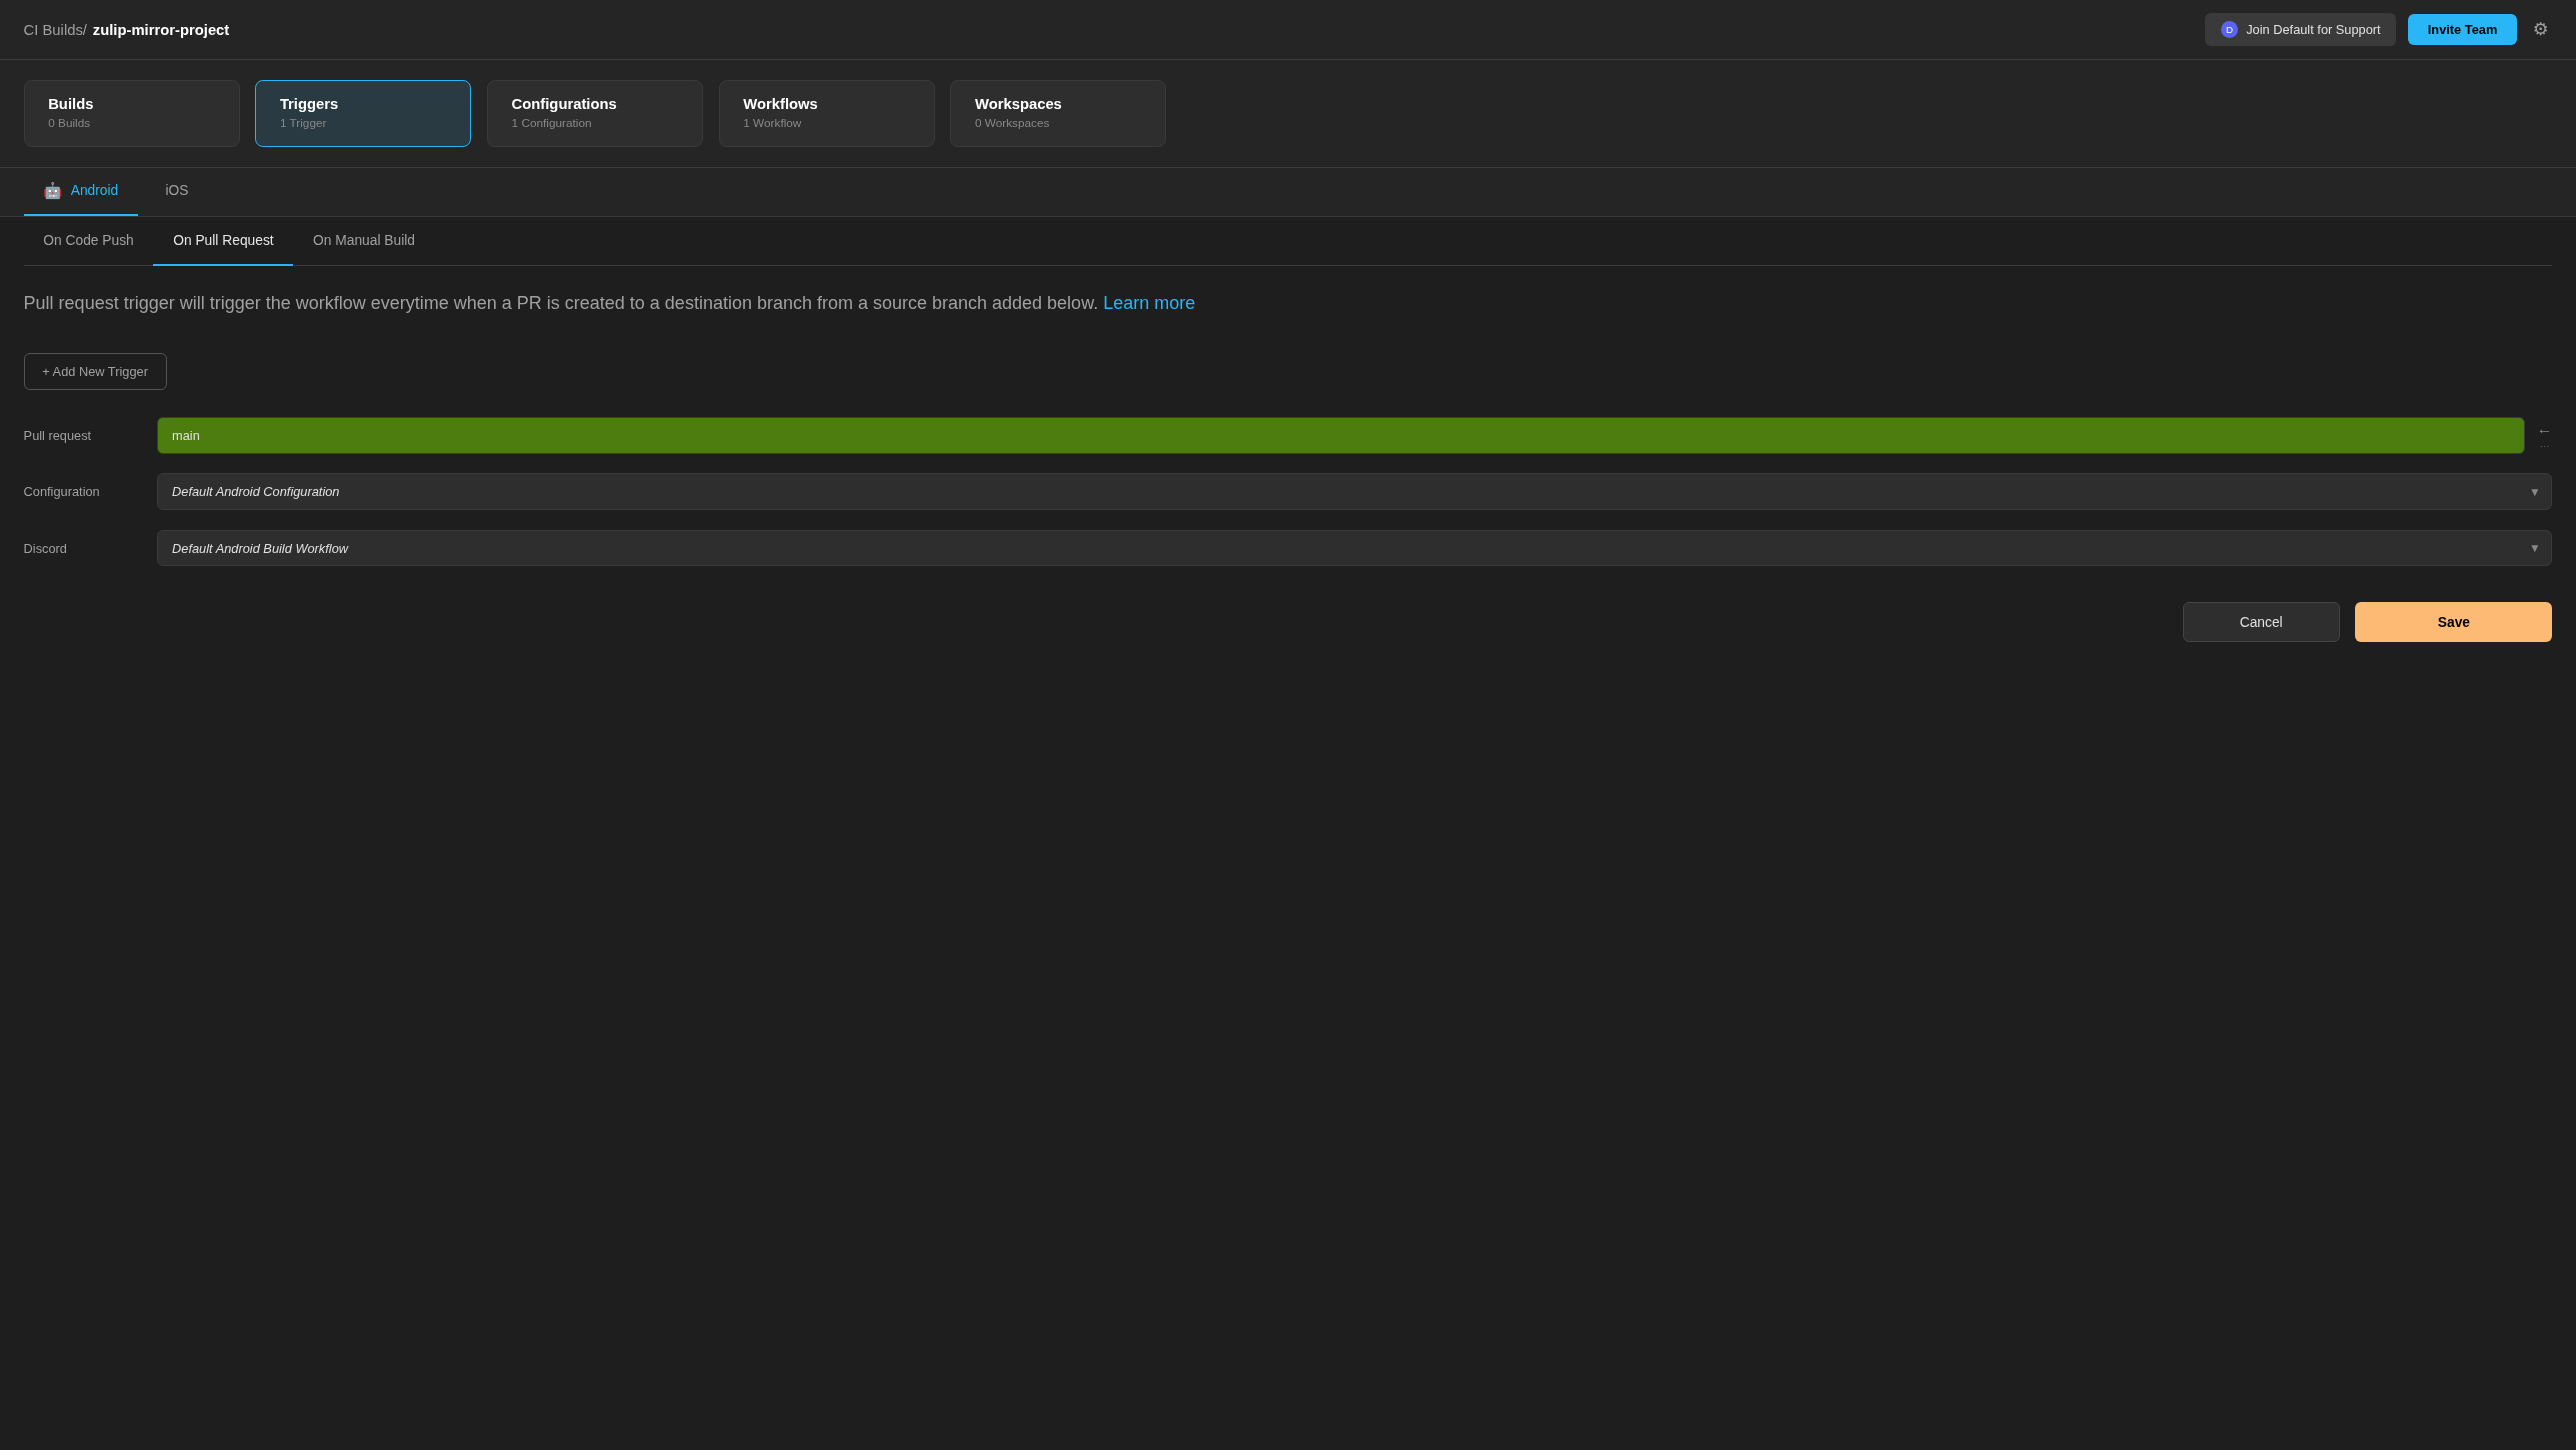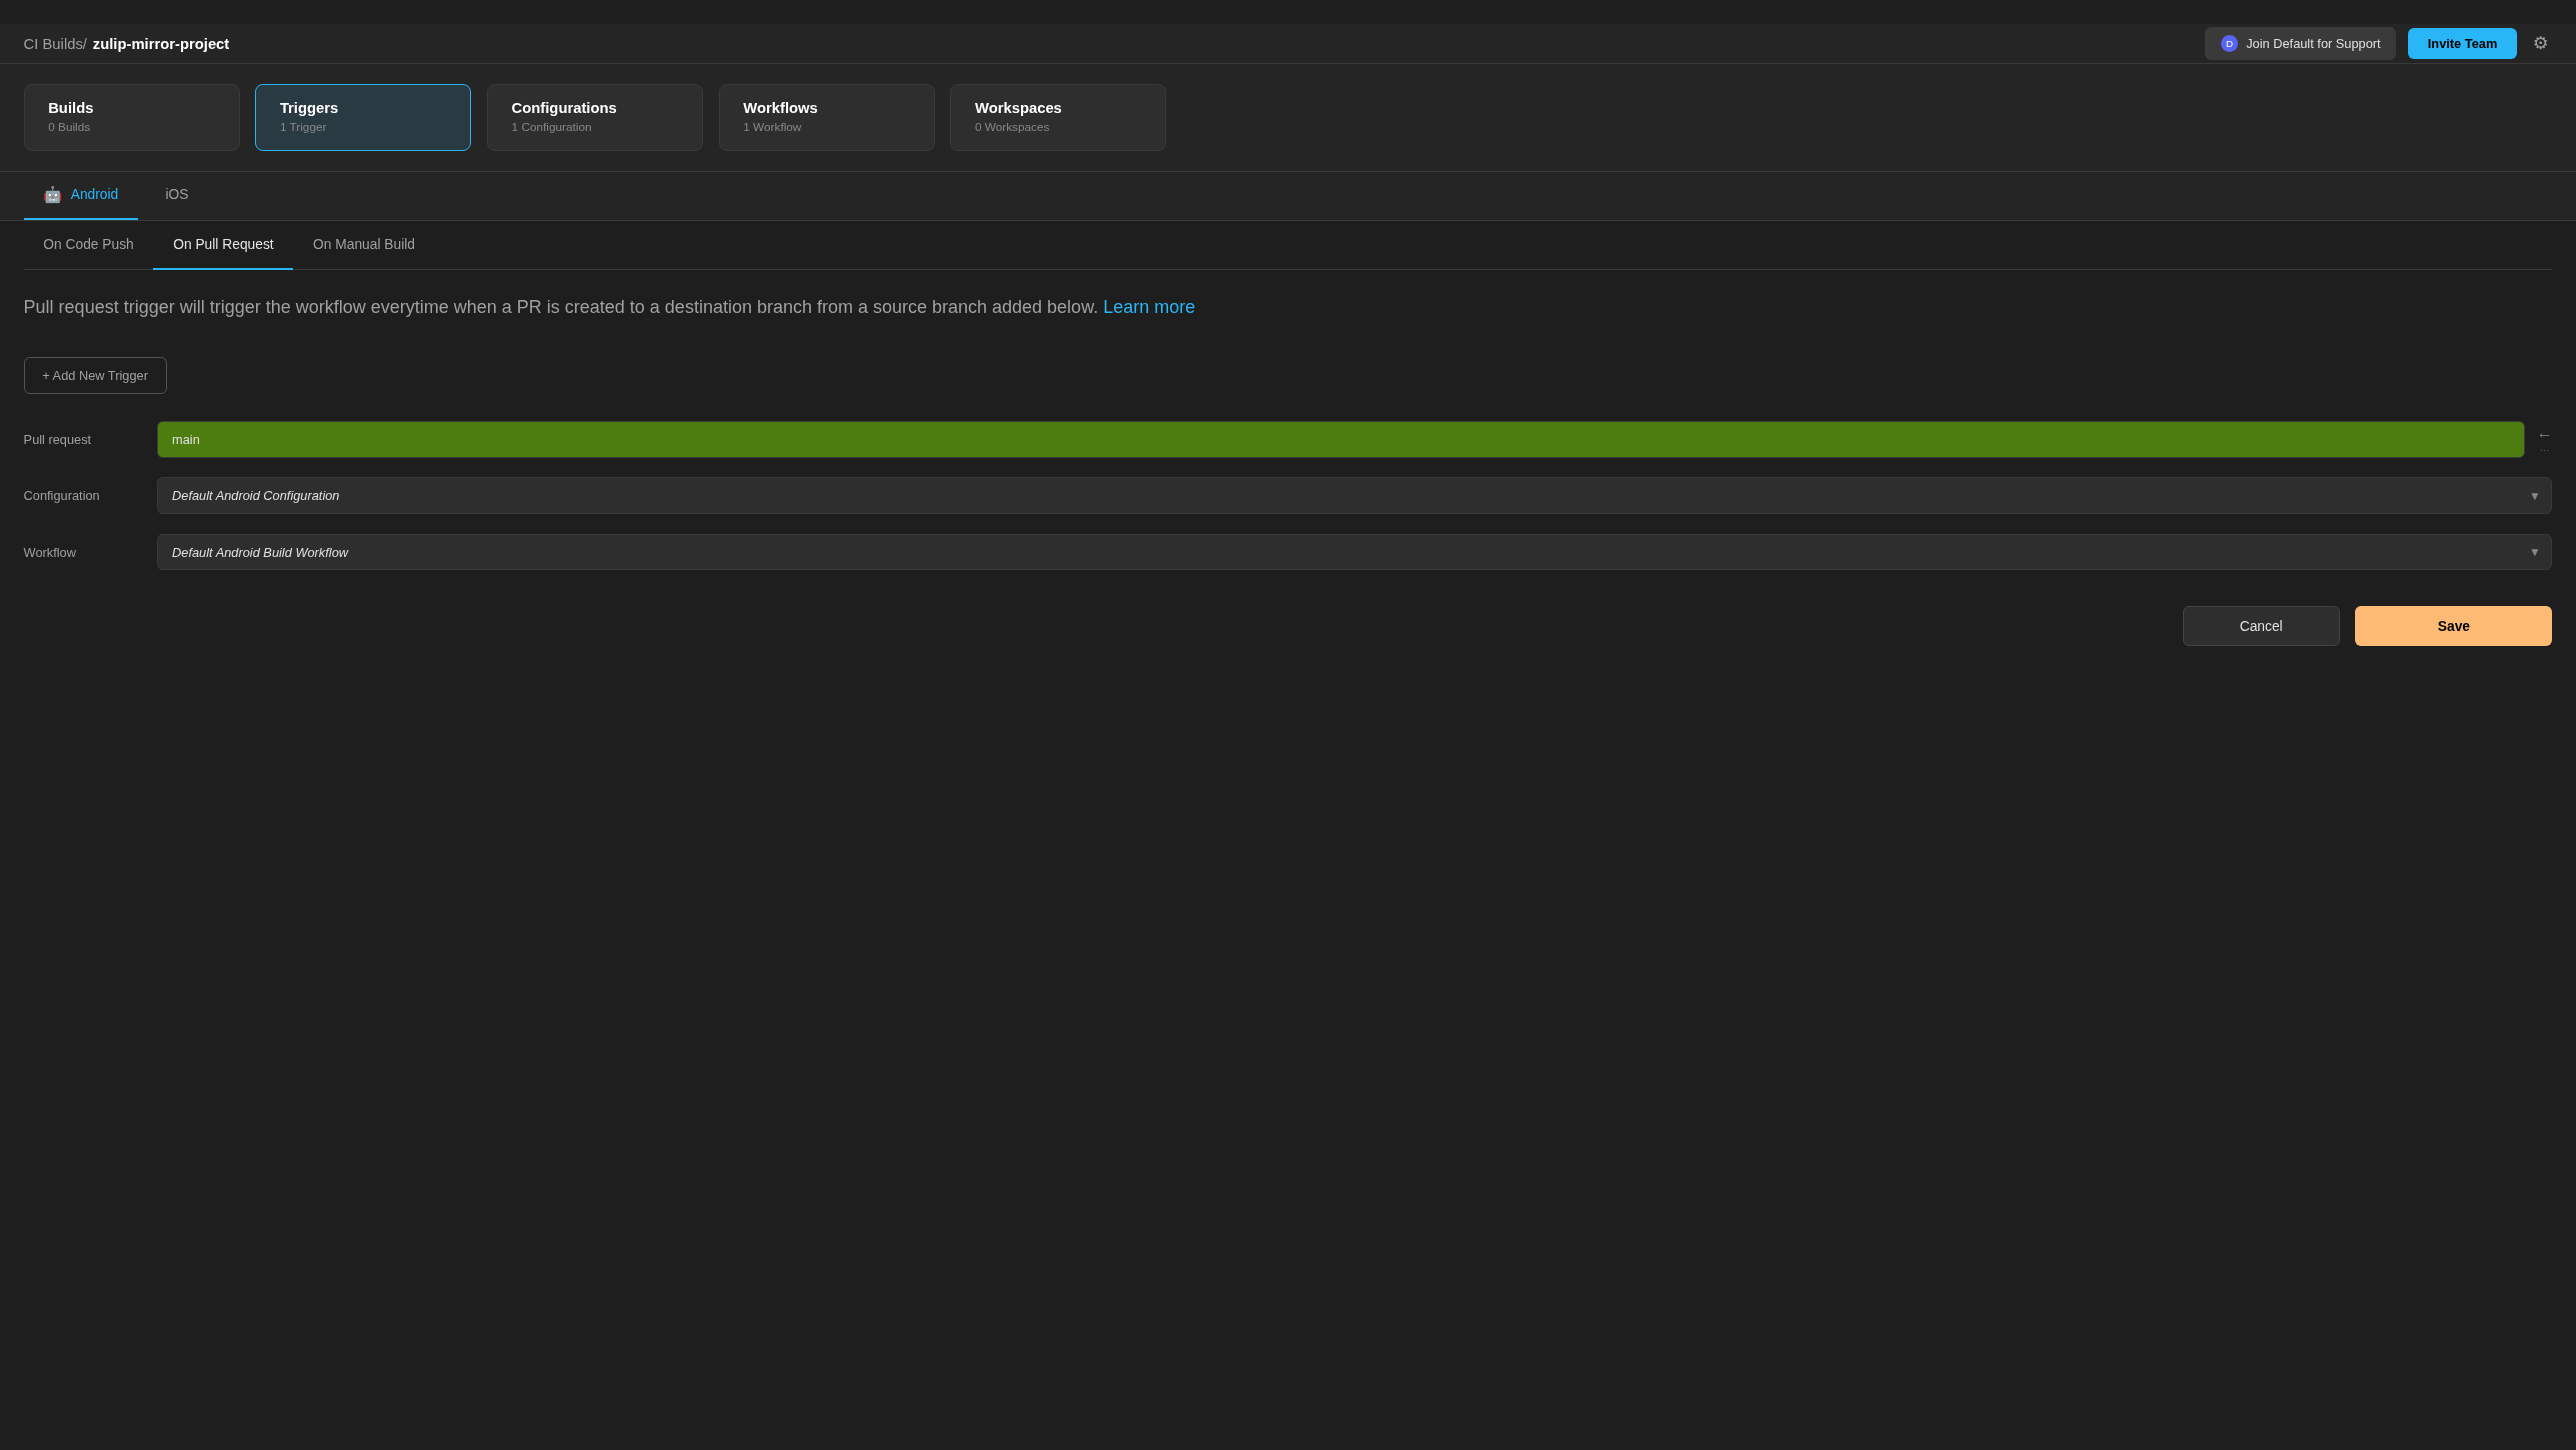--- a/index.html
+++ b/index.html
@@ -12,22 +12,21 @@
     }
 
     
     .header {
       display: flex;
       align-items: center;
       justify-content: space-between;
       padding: 11.8px 23.6px;
       background: #252525;
       border-bottom: 1px solid #3a3a3a;
-      height: 40px;
-      margin-top: 24px;
+      height: 60px;
     }
     .header-left {
       display: flex;
       align-items: center;
       gap: 5.9px;
       font-size: 14.8px;
     }
     .header-breadcrumb {
       color: #a0a0a0;
     }
@@ -384,21 +383,21 @@
 
     <div class="form-row">
       <span class="form-label">Configuration</span>
       <div class="form-select-wrapper">
         <select class="form-select"><option>Default Android Configuration</option></select>
         <span class="select-chevron">▼</span>
       </div>
     </div>
 
     <div class="form-row">
-      <span class="form-label">Workflow</span>
+      <span class="form-label">Discord</span>
       <div class="form-select-wrapper">
         <select class="form-select"><option>Default Android Build Workflow</option></select>
         <span class="select-chevron">▼</span>
       </div>
     </div>
 
     <div class="action-row">
       <button class="cancel-btn">Cancel</button>
       <button class="save-btn">Save</button>
     </div>

